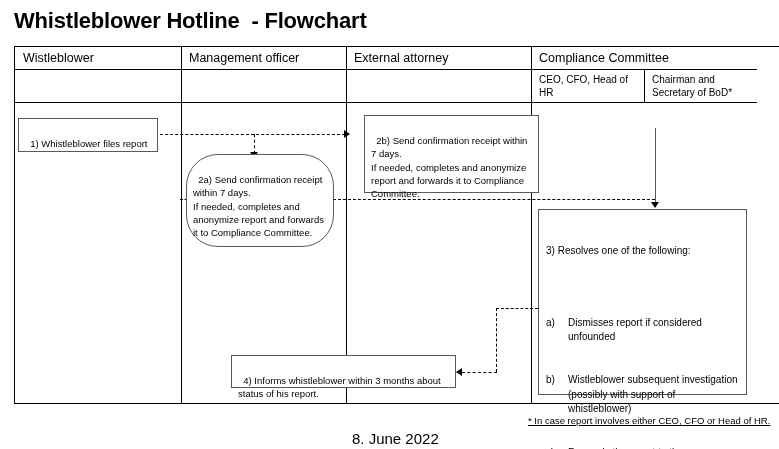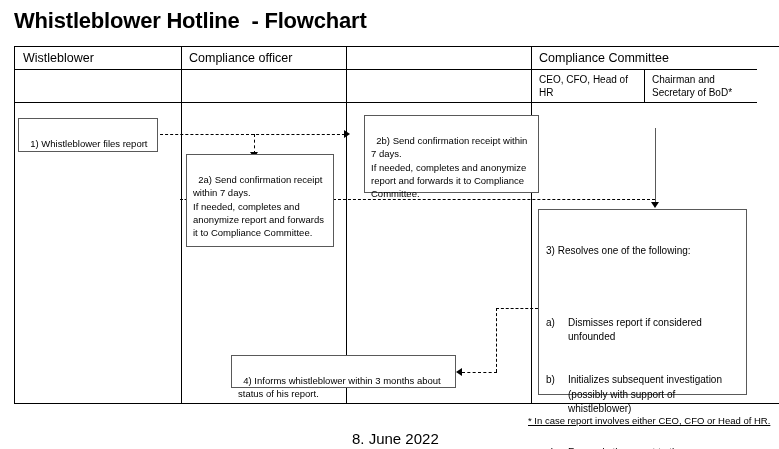--- a/index.html
+++ b/index.html
@@ -169,21 +169,22 @@
   <div class="col-divider" style="left:331px;"></div>
   <div class="col-divider" style="left:516px;"></div>
 
   <div class="h-divider" style="left:0px; top:22px; width:516px;"></div>
   <div class="h-divider" style="left:516px; top:22px; width:226px;"></div>
   <div class="h-divider" style="left:0px; top:55px; width:742px;"></div>
 
   <div class="subcol-divider" style="left:629px; top:22px; height:33px;"></div>
 
   <div class="lane-header" style="left:8px; top:4px;">Wistleblower</div>
-  <div class="lane-header" style="left:174px; top:4px;">Compliance officer</div>
+  <div class="lane-header" style="left:174px; top:4px;">Management officer</div>
+  <div class="lane-header" style="left:339px; top:4px;">External attorney</div>
   <div class="lane-header" style="left:524px; top:4px;">Compliance Committee</div>
 
   <div class="sub-header" style="left:637px; top:26px; width:100px;">Chairman and Secretary of BoD*</div>
   <div class="sub-header" style="left:524px; top:26px; width:100px;">CEO, CFO, Head of HR</div>
 
 </div>
 
 <div class="conn dash-h" style="left:155px; top:134px; width:190px;"></div>
 <div class="arrow arrow-right" style="left:344px; top:130px;"></div>
 
@@ -198,40 +199,40 @@
 
 <div class="conn dash-h" style="left:496px; top:308px; width:42px;"></div>
 <div class="conn dash-v" style="left:496px; top:308px; height:64px;"></div>
 <div class="conn dash-h" style="left:462px; top:372px; width:35px;"></div>
 <div class="arrow arrow-left" style="left:456px; top:368px;"></div>
 
 <div class="process-box" id="box-1" style="left:18px; top:118px; width:140px; height:34px;">
   <span>1) Whistleblower files report</span>
 </div>
 
-<div class="process-box" id="box-2a" style="left:186px; top:154px; width:148px; height:93px;">
+<div class="process-box" id="box-2a" style="left:186px; top:154px; width:148px; height:93px;border-radius:32px;">
   <span>2a) Send confirmation receipt within 7 days.
 If needed, completes and anonymize report and forwards it to Compliance Committee.</span>
 </div>
 
 <div class="process-box" id="box-2b" style="left:364px; top:115px; width:175px; height:78px;">
   <span>2b) Send confirmation receipt within 7 days.
 If needed, completes and anonymize report and forwards it to Compliance Committee.</span>
 </div>
 
 <div class="process-box" id="box-3" style="left:538px; top:209px; width:209px; height:186px;">
   <div>3) Resolves one of the following:</div>
   <div class="step3-list">
     <div class="step3-row">
       <span class="step3-marker">a)</span>
       <span class="step3-text">Dismisses report if considered unfounded</span>
     </div>
     <div class="step3-row">
       <span class="step3-marker">b)</span>
-      <span class="step3-text">Initializes subsequent investigation (possibly with support of whistleblower)</span>
+      <span class="step3-text">Wistleblower subsequent investigation (possibly with support of whistleblower)</span>
     </div>
     <div class="step3-row">
       <span class="step3-marker">c)</span>
       <span class="step3-text">Forwards the report to the Management Board</span>
     </div>
     
   </div>
   
 </div>
 

